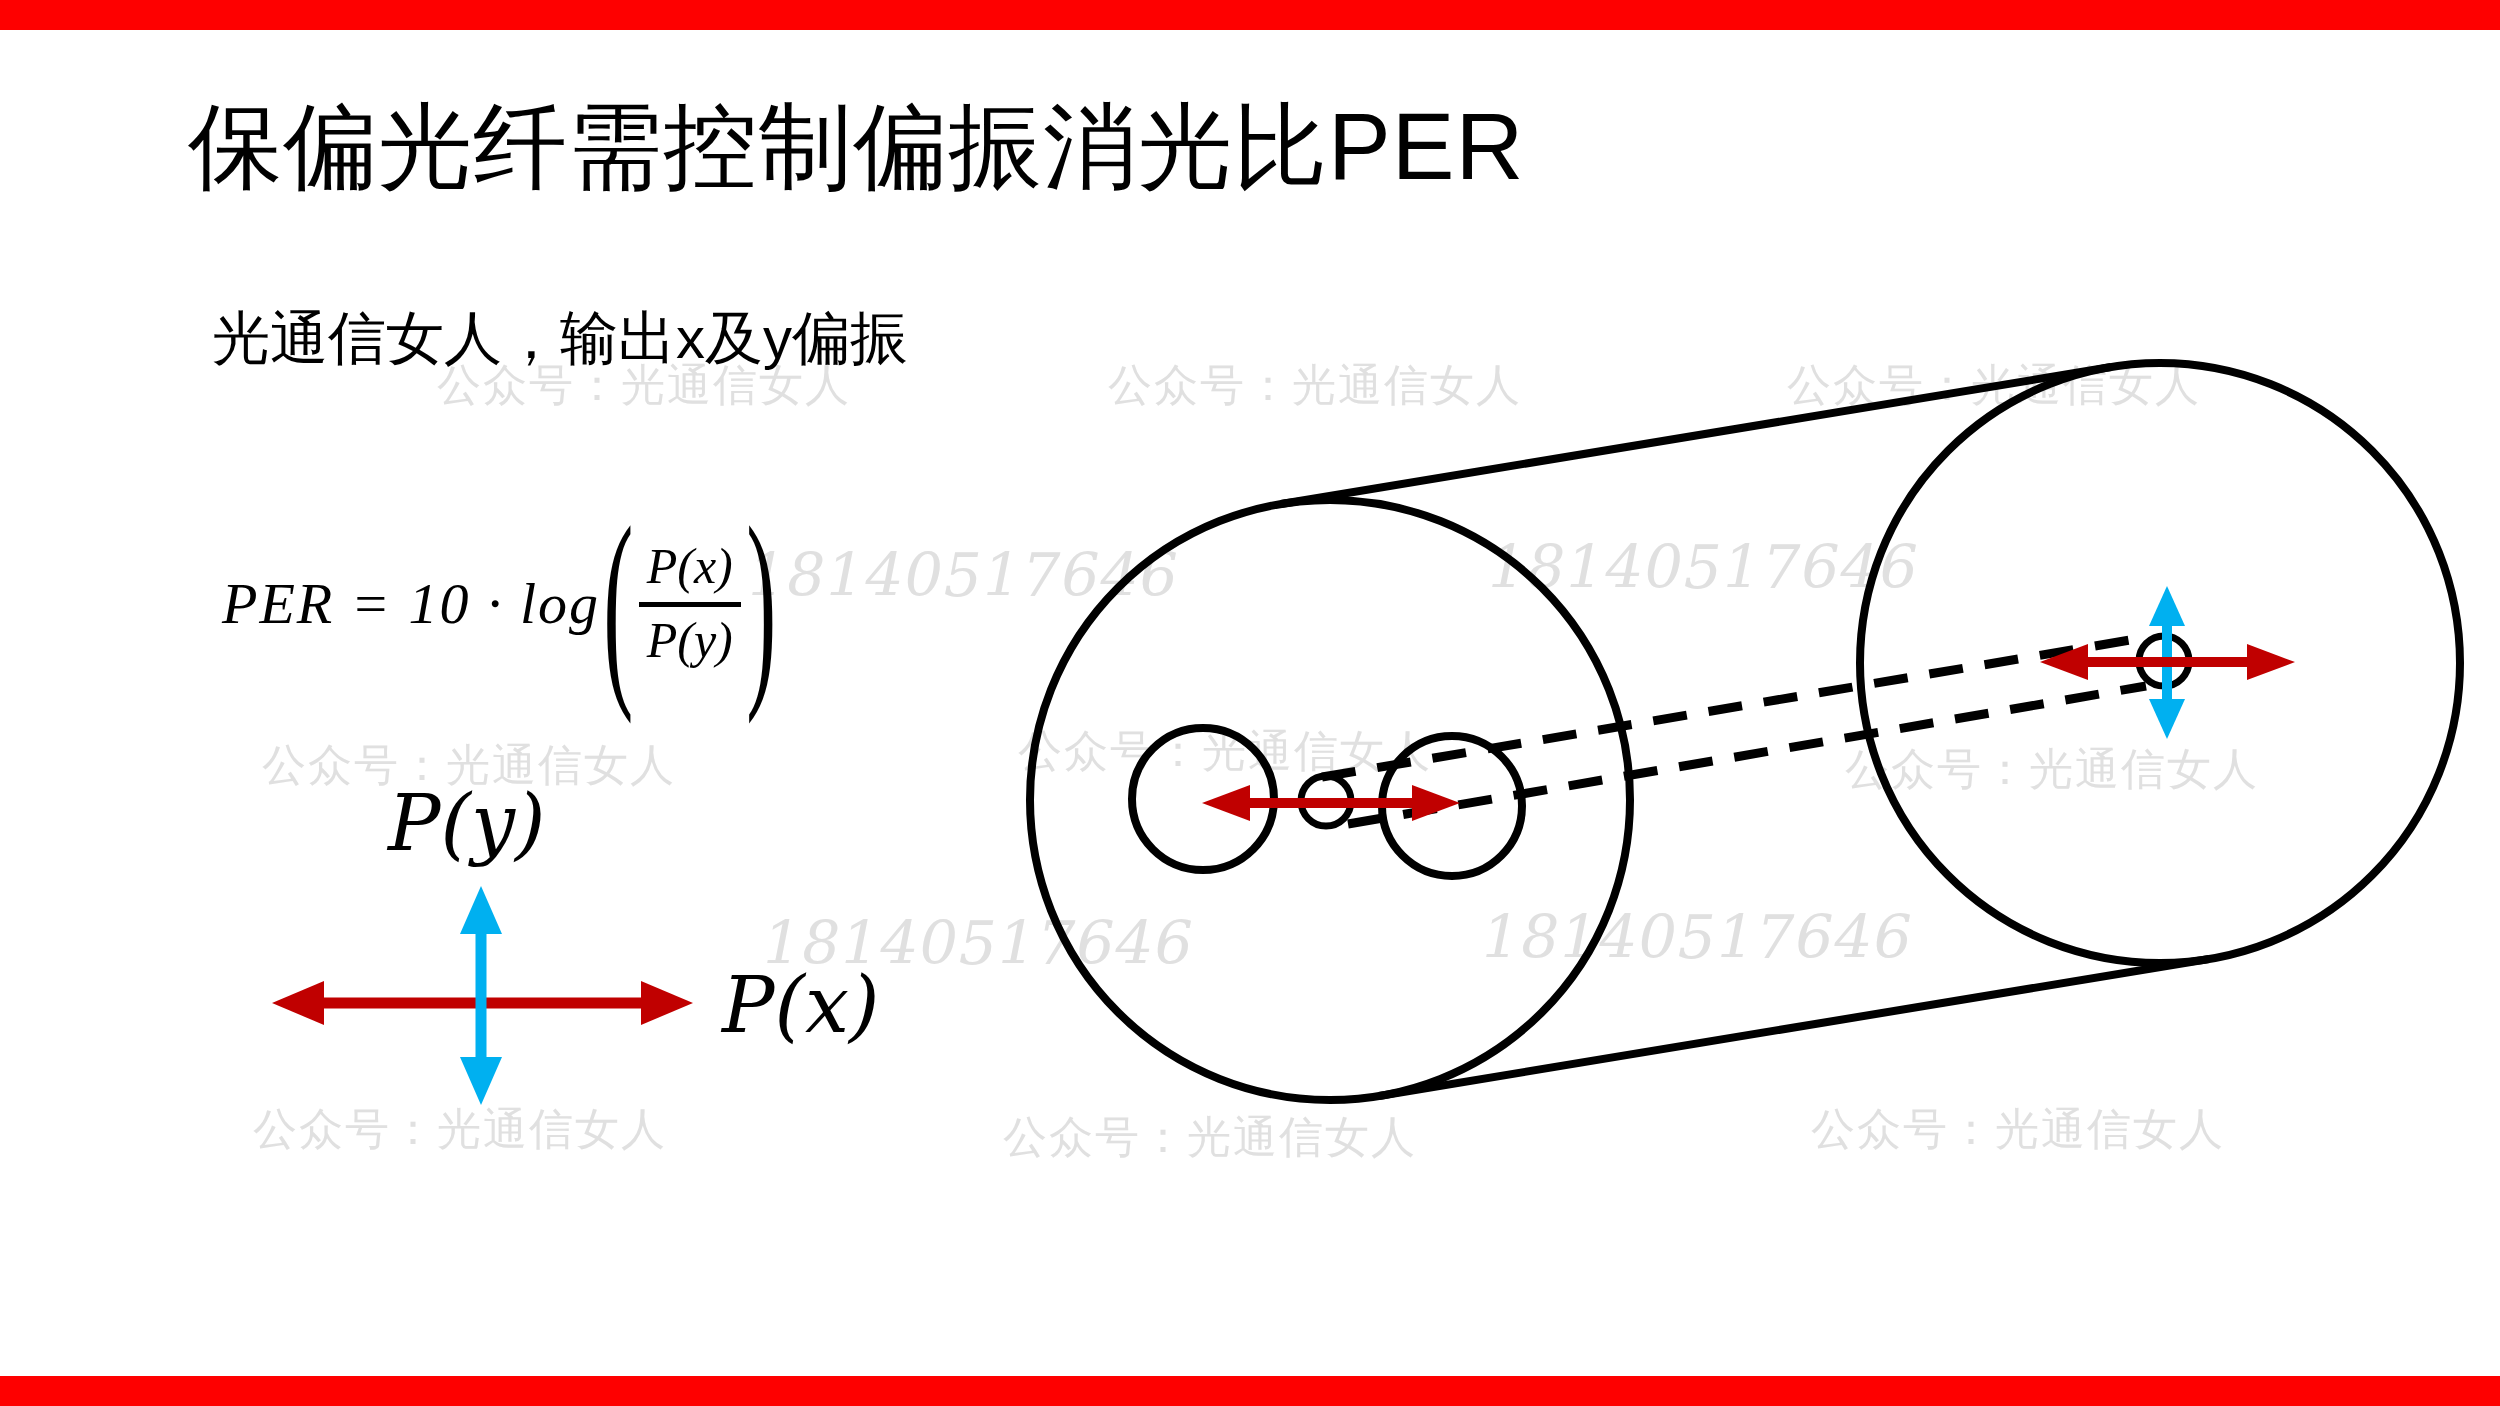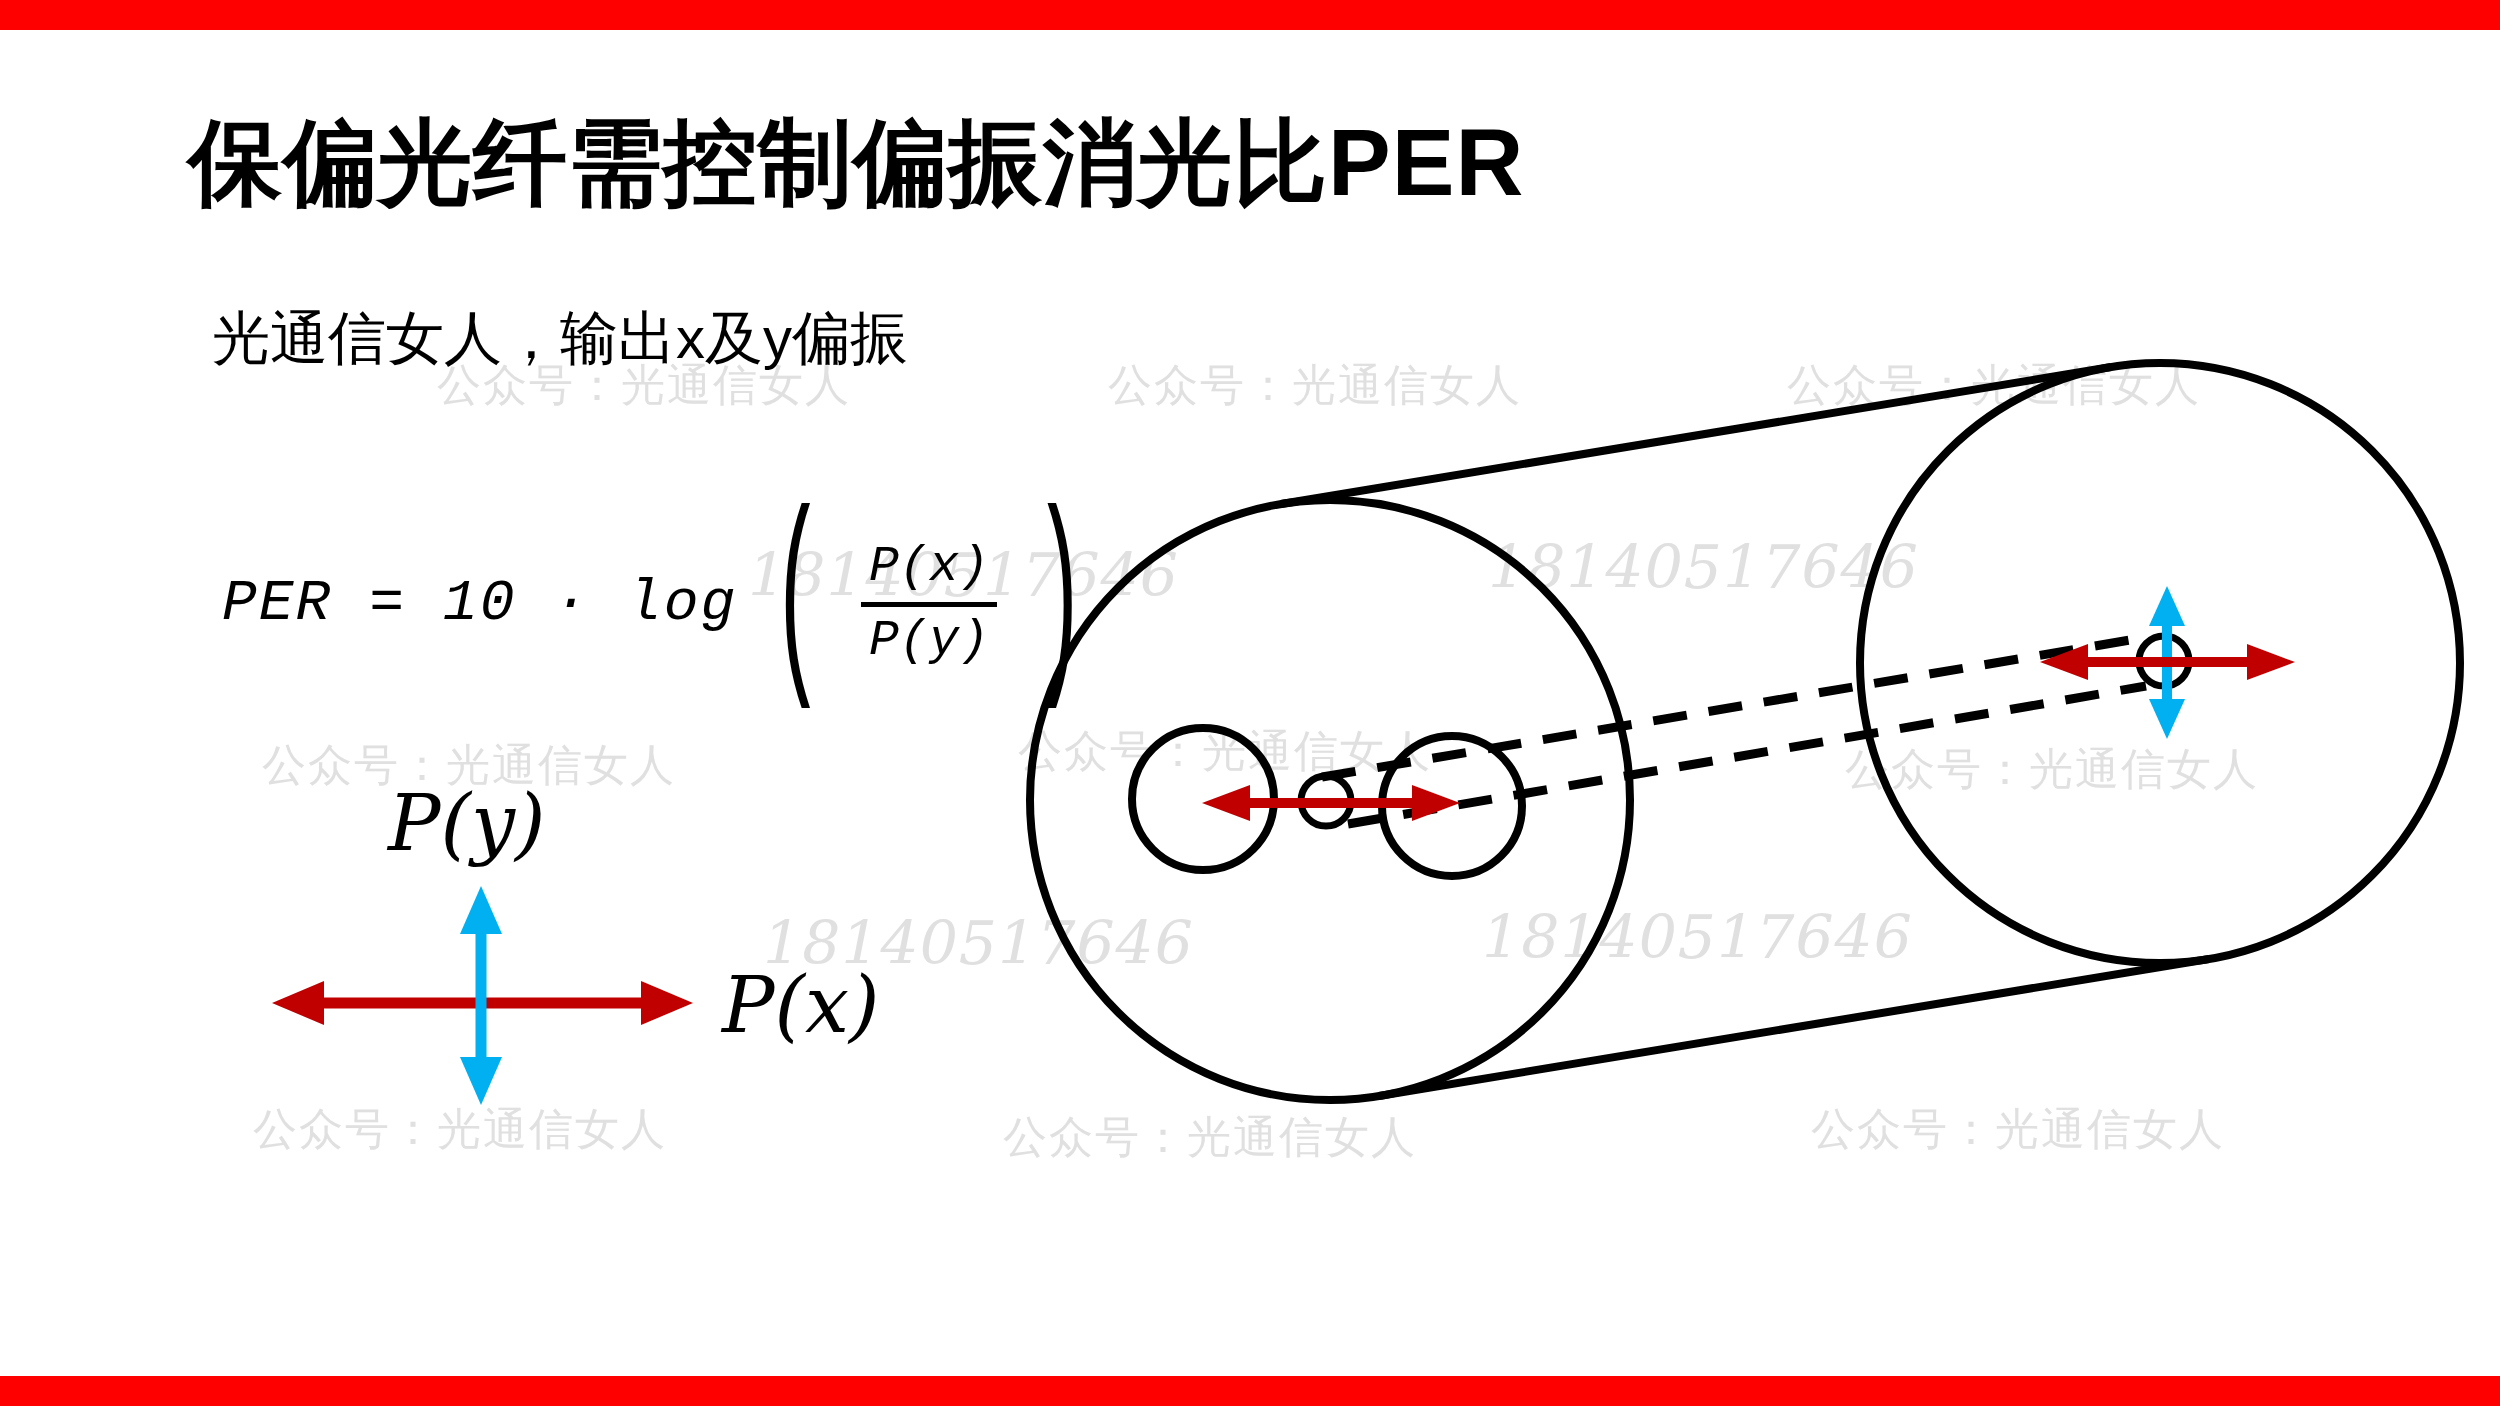--- a/index.html
+++ b/index.html
@@ -5,21 +5,21 @@
   html,body{margin:0;padding:0;}
   body{
     width:2500px;height:1406px;position:relative;overflow:hidden;background:#ffffff;
     font-family:"Liberation Sans","DejaVu Sans",sans-serif;color:#000;
   }
   .bar{position:absolute;left:0;width:2500px;height:30px;background:var(--bar_red,#fe0000);}
   .bar.top{top:0;}
   .bar.bottom{top:1376px;}
 
   .title{
-    position:absolute;left:188px;top:100px;font-size:94px;font-weight:700;
+    position:absolute;left:188px;top:84px;font-size:94px;font-weight:400;
     letter-spacing:1px;color:var(--ink,#000);white-space:nowrap;
   }
   .subtitle{
     position:absolute;left:212px;top:300px;font-size:58px;font-weight:400;
     color:var(--ink,#000);white-space:nowrap;
   }
 
   
   .wm{
     position:absolute;color:var(--watermark_gray,#e0e0e0);font-size:44px;
@@ -27,22 +27,22 @@
   }
   .wm-num{
     position:absolute;color:var(--watermark_gray,#e0e0e0);
     font-family:"DejaVu Serif","Liberation Serif",serif;
     font-size:60px;letter-spacing:1px;white-space:nowrap;z-index:0;font-style:italic;
   }
 
   
   .formula{
     position:absolute;left:222px;top:478px;height:250px;display:flex;align-items:center;
-    font-family:Liberation Mono, monospace;font-style:italic;
-    color:var(--ink,#000);z-index:2;gap:31px;
+    font-family:Liberation Serif, serif;font-style:italic;
+    color:var(--ink,#000);z-index:2;
   }
   .f-lhs{font-size:58px;letter-spacing:2px;white-space:pre;}
   .f-paren{
     font-size:86px;font-style:normal;transform:scaleY(2.55) scaleX(1.05);
     transform-origin:center;margin:0 4px;line-height:1;
   }
   .f-frac{display:inline-flex;flex-direction:column;align-items:center;font-size:50px;margin:0 2px;}
   .f-num{padding:0 8px 8px;border-bottom:5px solid var(--ink,#000);line-height:1.1;}
   .f-den{padding-top:6px;line-height:1.1;}
 

